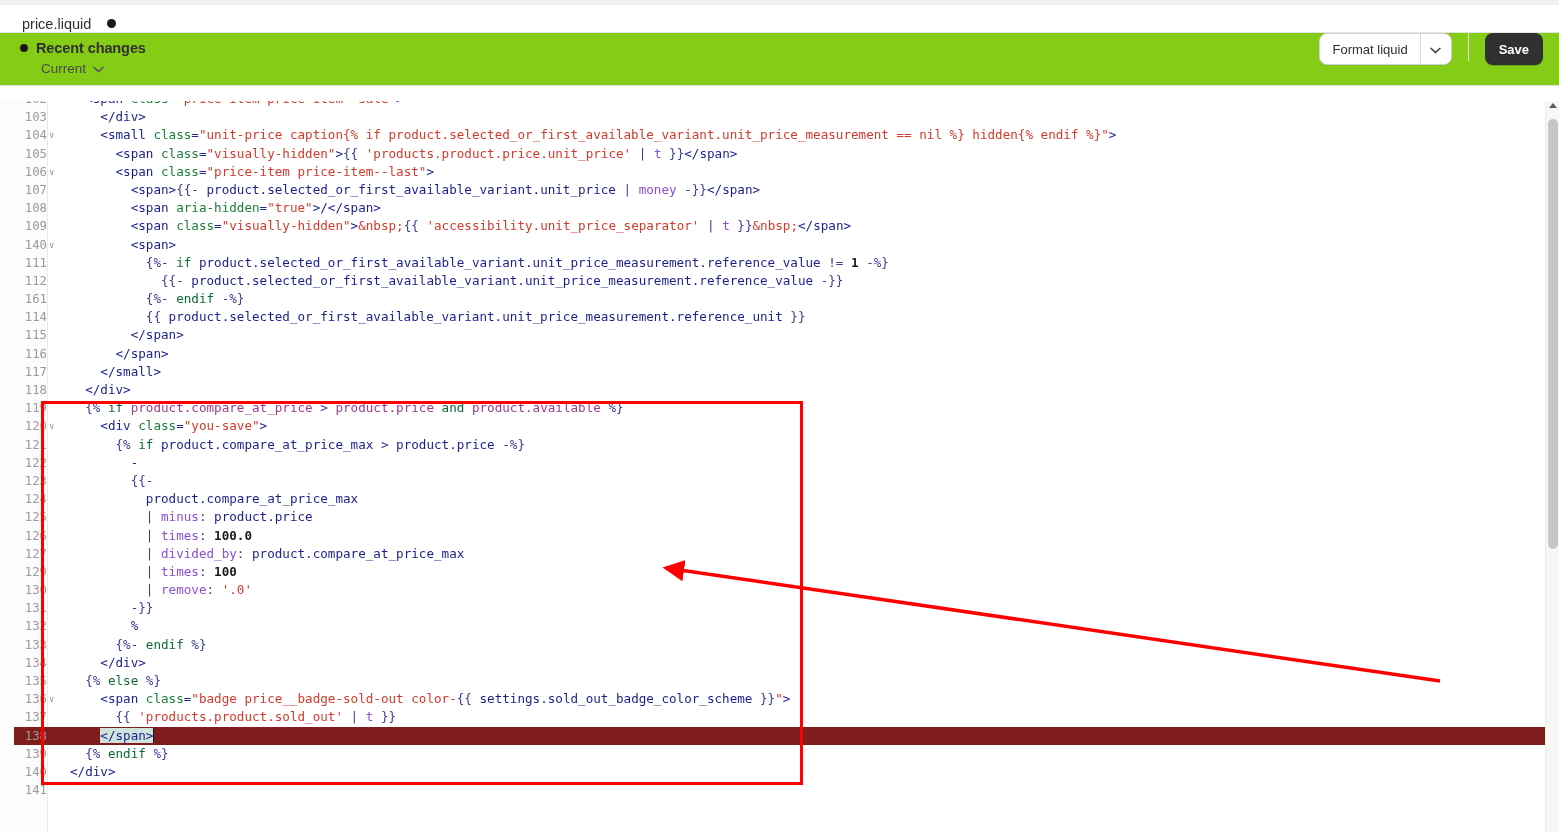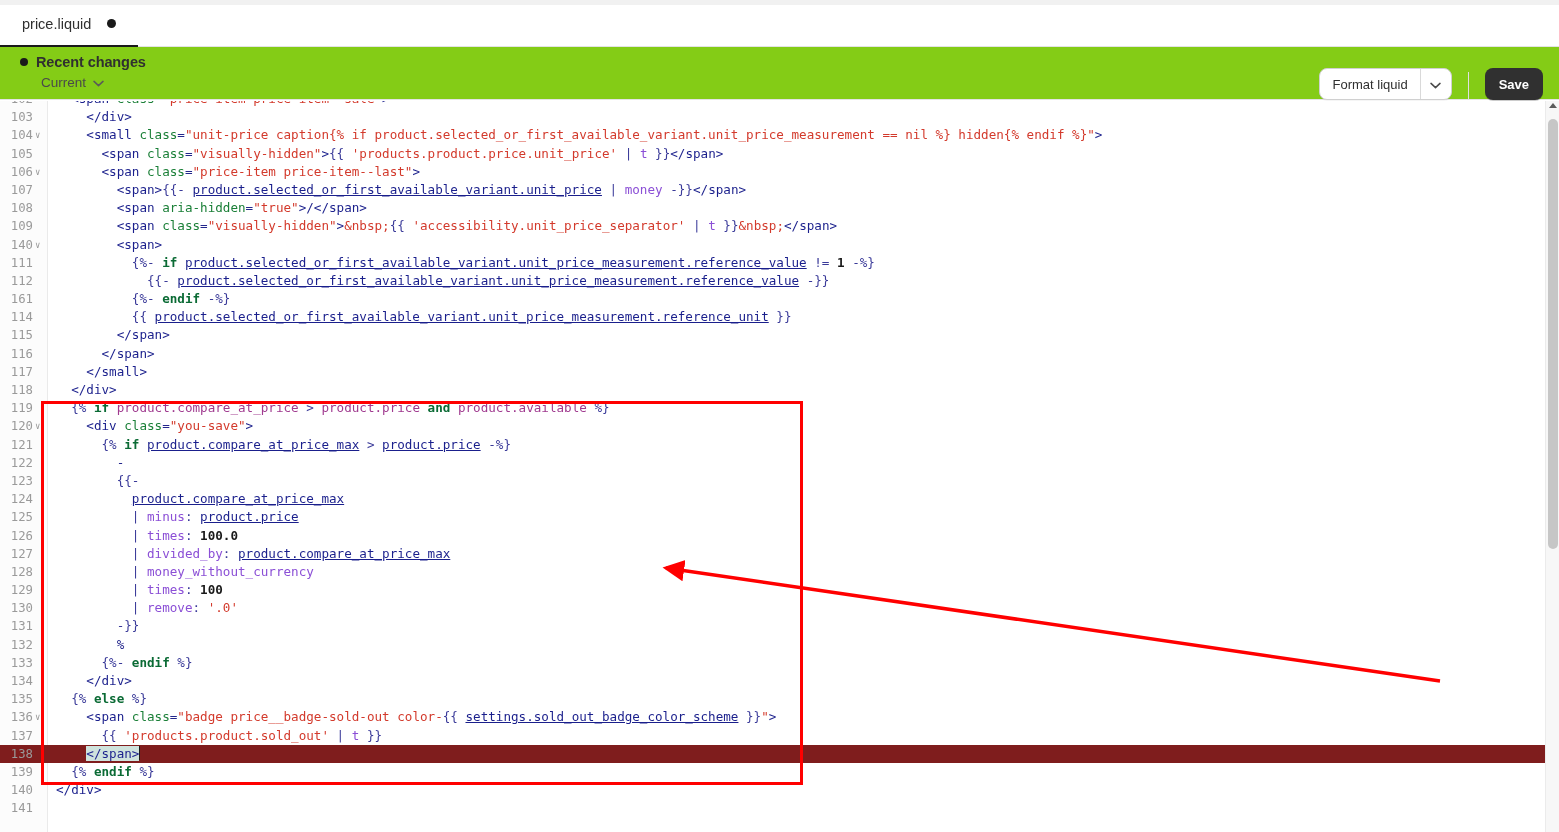--- a/index.html
+++ b/index.html
@@ -8,21 +8,21 @@
     width: 1559px; height: 832px;
     overflow: hidden;
     background: #ffffff;
     font-family: "Liberation Sans", sans-serif;
     -webkit-font-smoothing: antialiased;
   }
   #app { width: 1559px; height: 832px; position: relative; background:#fff; }
 
   
   .tabstrip {
-    height: 47px;
+    height: 33px;
     background: #ffffff;
     border-bottom: 1px solid #e3e3e3;
     display: flex;
     align-items: stretch;
     position: relative;
   }
   .tabstrip::before{
     content:"";
     position:absolute; left:0; top:0; right:0; height:5px;
     background:#f1f1f1;
@@ -65,21 +65,21 @@
   }
   .recent-label {
     font-size: 14.5px; font-weight: 700; color:#303030; letter-spacing:-0.1px;
   }
   .current-row { display:flex; align-items:center; gap:7px; margin-left:21px; margin-top:3px; cursor:pointer; }
   .current-label { font-size: 13.5px; color:#4a4a4a; }
   .chev { display:inline-block; }
 
   .toolbar-right {
     position:absolute; right: 16px; top: 0;
-    height: 53px; display:flex; align-items:flex-end; gap: 0;
+    height: 53px; display:flex; align-items:flex-start; gap: 0;
   }
   .split-btn {
     display:flex; align-items:stretch;
     height: 32px;
     border: 1px solid #d0d0d0;
     border-radius: 8px;
     background:#fff;
     box-shadow: 0 1px 0 rgba(0,0,0,0.04);
     overflow:hidden;
     cursor:pointer;
@@ -120,20 +120,21 @@
   .gutter {
     position:absolute; left:0; top:0; width:48px; bottom:0;
     background:#fcfcfc;
     border-right:1px solid #eaeaea;
   }
   .rows {
     position:absolute; left:0; top:-11px; right:0;
     font-family: "DejaVu Sans Mono", monospace;
     font-size: 12.6px;
     line-height: 18.2px;
+    padding-left: 14px;
   }
   .row { height: 18.2px; position:relative; white-space: pre; }
   .row.active { background:#7f1d1d; }
   .ln {
     position:absolute; left:0; top:0; width:33px;
     text-align:right;
     color:#9a9a9a;
     font-family: "DejaVu Sans Mono", monospace;
     font-size: 12.3px;
     line-height: 18.2px;
@@ -147,23 +148,23 @@
     position:absolute; left:56px; top:0; right:0;
     line-height:18.2px;
     color:#23268c;
     white-space: pre;
   }
 
   
   .t-tag     { color:#1a1f8c; }
   .t-attr    { color:#1a7f37; }
   .t-str     { color:#d33a2c; }
-  .t-kw      { color:#0b6b35; font-weight:700; }
+  .t-kw      { color:#0b6b35; font-weight:400; }
   .t-filter  { color:#8b4fd6; }
-  .t-var     { color:#1a1f8c;text-decoration:underline; }
+  .t-var     { color:#1a1f8c; }
   .t-lvar    { color:#a03a8f; }
   .t-num     { color:#1a1a1a; font-weight:700; }
   .t-punct   { color:#3a3a99; }
   .t-plain   { color:#23268c; }
   .t-ent     { color:#d33a2c; }
   .sel       { background:#cfe3dd; }
 
   .caret {
     display:inline-block; width:1px; height:14px;
     background:#1a1a1a; vertical-align:-2px;
@@ -269,21 +270,20 @@
           <div class="row"><span class="ln">118</span><span class="code"><span class="t-plain">  </span><span class="t-tag">&lt;/div&gt;</span></span></div>
           <div class="row"><span class="ln">119</span><span class="code"><span class="t-plain">  </span><span class="t-punct">{% </span><span class="t-kw">if</span><span class="t-plain"> </span><span class="t-lvar">product.compare_at_price</span><span class="t-punct"> &gt; </span><span class="t-lvar">product.price</span><span class="t-plain"> </span><span class="t-kw">and</span><span class="t-plain"> </span><span class="t-lvar">product.available</span><span class="t-punct"> %}</span></span></div>
           <div class="row"><span class="ln">120</span><span class="fold">∨</span><span class="code"><span class="t-plain">    </span><span class="t-tag">&lt;div </span><span class="t-attr">class</span><span class="t-plain">=</span><span class="t-str">"you-save"</span><span class="t-tag">&gt;</span></span></div>
           <div class="row"><span class="ln">121</span><span class="code"><span class="t-plain">      </span><span class="t-punct">{% </span><span class="t-kw">if</span><span class="t-plain"> </span><span class="t-var">product.compare_at_price_max</span><span class="t-punct"> &gt; </span><span class="t-var">product.price</span><span class="t-punct"> -%}</span></span></div>
           <div class="row"><span class="ln">122</span><span class="code"><span class="t-plain">        -</span></span></div>
           <div class="row"><span class="ln">123</span><span class="code"><span class="t-plain">        </span><span class="t-punct">{{-</span></span></div>
           <div class="row"><span class="ln">124</span><span class="code"><span class="t-plain">          </span><span class="t-var">product.compare_at_price_max</span></span></div>
           <div class="row"><span class="ln">125</span><span class="code"><span class="t-plain">          </span><span class="t-punct">| </span><span class="t-filter">minus</span><span class="t-punct">: </span><span class="t-var">product.price</span></span></div>
           <div class="row"><span class="ln">126</span><span class="code"><span class="t-plain">          </span><span class="t-punct">| </span><span class="t-filter">times</span><span class="t-punct">: </span><span class="t-num">100.0</span></span></div>
           <div class="row"><span class="ln">127</span><span class="code"><span class="t-plain">          </span><span class="t-punct">| </span><span class="t-filter">divided_by</span><span class="t-punct">: </span><span class="t-var">product.compare_at_price_max</span></span></div>
-          <div class="row"><span class="ln">128</span><span class="code"><span class="t-plain">          </span><span class="t-punct">| </span><span class="t-filter">money_without_currency</span></span></div>
           <div class="row"><span class="ln">129</span><span class="code"><span class="t-plain">          </span><span class="t-punct">| </span><span class="t-filter">times</span><span class="t-punct">: </span><span class="t-num">100</span></span></div>
           <div class="row"><span class="ln">130</span><span class="code"><span class="t-plain">          </span><span class="t-punct">| </span><span class="t-filter">remove</span><span class="t-punct">: </span><span class="t-str">'.0'</span></span></div>
           <div class="row"><span class="ln">131</span><span class="code"><span class="t-plain">        </span><span class="t-punct">-}}</span></span></div>
           <div class="row"><span class="ln">132</span><span class="code"><span class="t-plain">        %</span></span></div>
           <div class="row"><span class="ln">133</span><span class="code"><span class="t-plain">      </span><span class="t-punct">{%- </span><span class="t-kw">endif</span><span class="t-punct"> %}</span></span></div>
           <div class="row"><span class="ln">134</span><span class="code"><span class="t-plain">    </span><span class="t-tag">&lt;/div&gt;</span></span></div>
           <div class="row"><span class="ln">135</span><span class="code"><span class="t-plain">  </span><span class="t-punct">{% </span><span class="t-kw">else</span><span class="t-punct"> %}</span></span></div>
           <div class="row"><span class="ln">136</span><span class="fold">∨</span><span class="code"><span class="t-plain">    </span><span class="t-tag">&lt;span </span><span class="t-attr">class</span><span class="t-plain">=</span><span class="t-str">"badge price__badge-sold-out color-</span><span class="t-punct">{{ </span><span class="t-var">settings.sold_out_badge_color_scheme</span><span class="t-punct"> }}</span><span class="t-str">"</span><span class="t-tag">&gt;</span></span></div>
           <div class="row"><span class="ln">137</span><span class="code"><span class="t-plain">      </span><span class="t-punct">{{ </span><span class="t-str">'products.product.sold_out'</span><span class="t-punct"> | </span><span class="t-filter">t</span><span class="t-punct"> }}</span></span></div>
           <div class="row active"><span class="ln">138</span><span class="code"><span class="t-plain">    </span><span class="t-tag sel">&lt;/span&gt;</span><span class="caret"></span></span></div>

